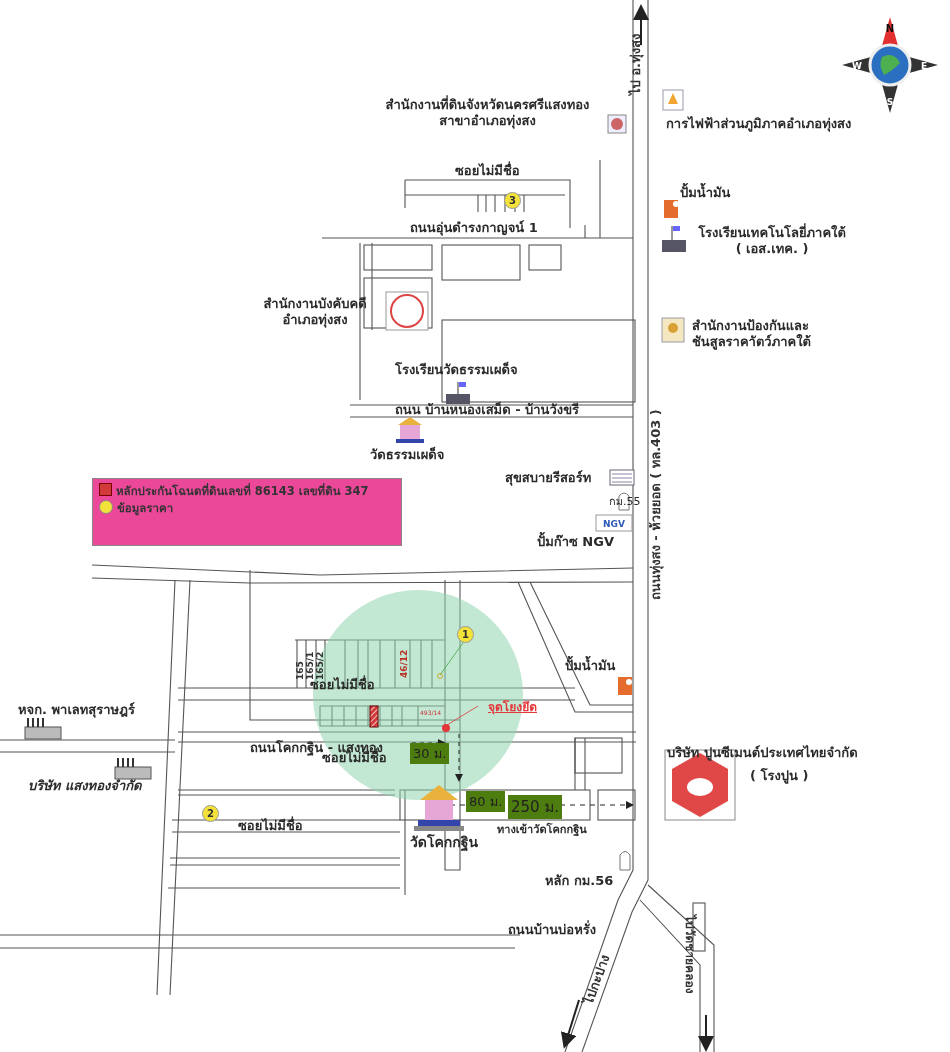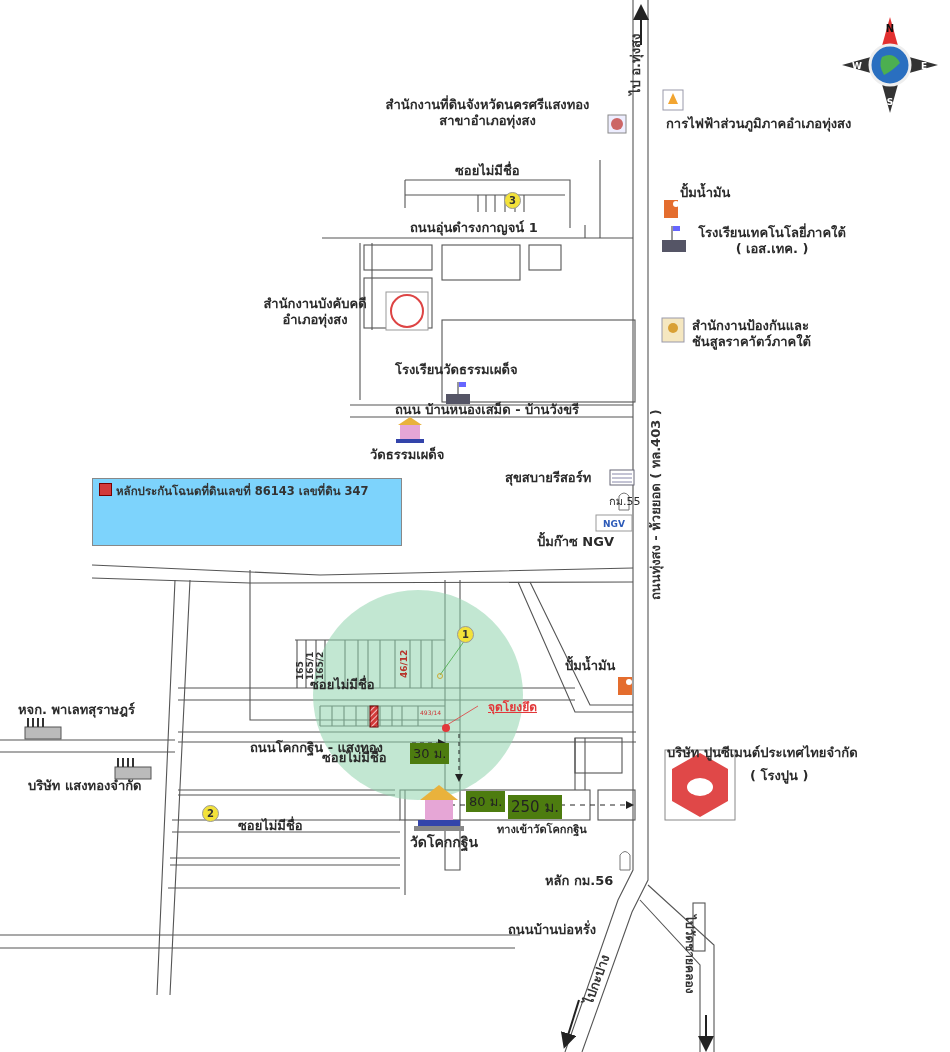--- a/index.html
+++ b/index.html
@@ -2,21 +2,21 @@
 <html><head>
 <meta charset="utf-8">
 <style>
   html,body{margin:0;padding:0;background:#fff;}
   body{width:950px;height:1052px;position:relative;overflow:hidden;font-family:"DejaVu Sans",sans-serif;color:#222;}
   #map{position:absolute;left:0;top:0;width:950px;height:1052px;}
   .lbl{position:absolute;font-size:13px;font-weight:bold;color:#2a2a2a;white-space:nowrap;line-height:1.25;}
   .lbl.c{text-align:center;}
   .small{font-size:11px;font-weight:normal;}
   .vlbl{position:absolute;font-size:13px;font-weight:bold;color:#333;white-space:nowrap;transform-origin:left top;}
-  .legend{position:absolute;left:92px;top:478px;width:310px;height:68px;border:1px solid #888;background:#7dd3fc;padding:4px 6px;box-sizing:border-box;}
+  .legend{position:absolute;left:92px;top:478px;width:310px;height:68px;border:1px solid #888;background:#ec4899;padding:4px 6px;box-sizing:border-box;}
   .legend .row{font-size:11.5px;font-weight:bold;color:#333;line-height:17px;white-space:nowrap;}
   .sw-red{display:inline-block;width:11px;height:11px;background:#d23a3a;border:1px solid #700;margin-right:4px;vertical-align:-1px;}
   .sw-yel{display:inline-block;width:12px;height:12px;border-radius:50%;background:#f3e23a;border:1px solid #888;margin-right:4px;vertical-align:-2px;}
   .marker{position:absolute;width:15px;height:15px;border-radius:50%;background:#f3e23a;border:1px solid #999;font-size:10px;font-weight:bold;text-align:center;line-height:15px;color:#333;}
   .dist{position:absolute;background:#4d7c0f;font-size:13px;padding:0 3px;color:#222;}
   .red-lbl{position:absolute;color:#e2383a;font-size:12px;font-weight:bold;text-decoration:underline;}
 </style>
 </head>
 <body>
 
@@ -213,21 +213,21 @@
     <div>อำเภอทุ่งสง</div>
   </div>
 <div class="lbl" style="left:395px;top:362px;">โรงเรียนวัดธรรมเผด็จ</div>
 <div class="lbl" style="left:395px;top:402px;">ถนน บ้านหนองเสม็ด - บ้านวังขรี</div>
 <div class="lbl" style="left:370px;top:447px;">วัดธรรมเผด็จ</div>
 <div class="lbl" style="left:505px;top:470px;">สุขสบายรีสอร์ท</div>
 <div class="lbl small" style="left:609px;top:495px;text-align:right;">กม.55</div>
 <div class="lbl" style="left:537px;top:534px;">ปั้มก๊าซ NGV</div>
 <div class="lbl" style="left:565px;top:658px;">ปั้มน้ำมัน</div>
 <div class="lbl" style="left:18px;top:702px;">หจก. พาเลทสุราษฎร์</div>
-<div class="lbl" style="left:28px;top:778px;">บริษัท แสงทองจำกัด</div>
+<div class="lbl" style="left:28px;top:778px;font-style:italic;">บริษัท แสงทองจำกัด</div>
 <div class="lbl" style="left:667px;top:745px;">บริษัท ปูนซีเมนต์ประเทศไทยจำกัด</div>
 <div class="lbl" style="left:750px;top:768px;">( โรงปูน )</div>
 <div class="lbl" style="left:310px;top:677px;">ซอยไม่มีชื่อ</div>
 <div class="lbl" style="left:322px;top:750px;">ซอยไม่มีชื่อ</div>
 <div class="lbl" style="left:250px;top:740px;">ถนนโคกกฐิน - แสงทอง</div>
 <div class="lbl" style="left:238px;top:818px;">ซอยไม่มีชื่อ</div>
 <div class="lbl" style="left:410px;top:834px;font-size:14px;">วัดโคกกฐิน</div>
 <div class="lbl small" style="left:497px;top:823px;font-weight:bold;">ทางเข้าวัดโคกกฐิน</div>
 <div class="lbl" style="left:545px;top:873px;">หลัก กม.56</div>
 <div class="lbl" style="left:508px;top:922px;">ถนนบ้านบ่อหรั่ง</div>
@@ -242,13 +242,14 @@
 <div class="vlbl small" style="left:315px;top:680px;transform:rotate(-90deg);font-size:9px;">165/2</div>
 <div class="vlbl small" style="left:399px;top:678px;transform:rotate(-90deg);font-size:9px;color:#b8332a;">46/12</div>
 <div class="lbl small" style="left:420px;top:709px;font-size:6px;color:#c33;">493/14</div>
 
 <div class="marker" style="left:457px;top:626px;">1</div>
 <div class="marker" style="left:202px;top:805px;">2</div>
 <div class="marker" style="left:504px;top:192px;">3</div>
 
 <div class="legend">
   <div class="row"><span class="sw-red"></span><span>หลักประกันโฉนดที่ดินเลขที่ 86143 เลขที่ดิน 347</span></div>
+  <div class="row"><span class="sw-yel"></span><span>ข้อมูลราคา</span></div>
 </div>
 
 </body></html>

